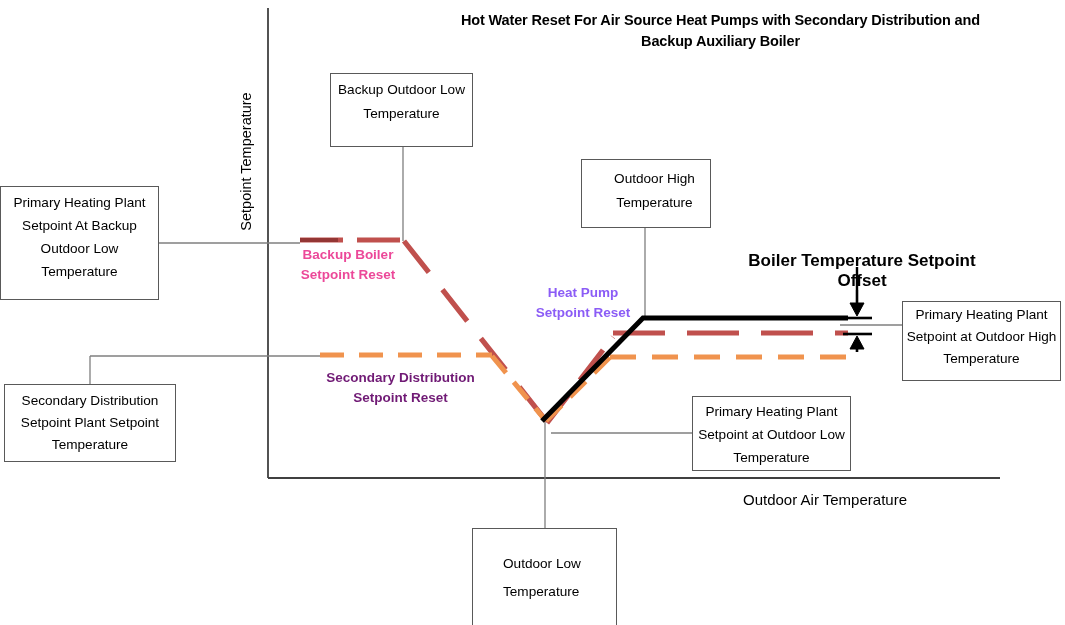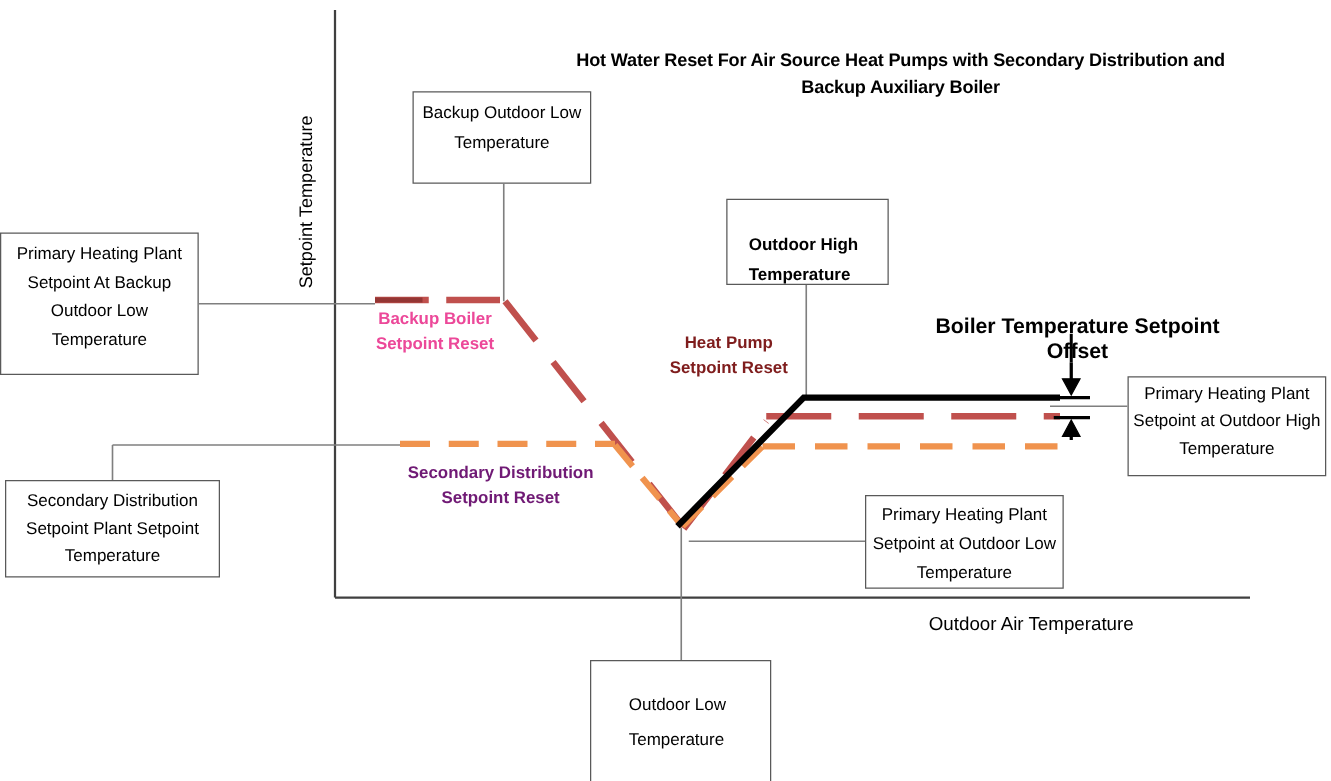--- a/index.html
+++ b/index.html
@@ -31,21 +31,20 @@
   }
   .chart-title {
     left: 443px;
     top: 10px;
     width: 555px;
     text-align: center;
     font-size: 14.5px;
     font-weight: bold;
     line-height: 21px;
     letter-spacing: -0.15px;
-    margin-top: 29px;
   }
   .axis-label-y {
     left: 148px;
     top: 153px;
     width: 196px;
     text-align: center;
     font-size: 14.5px;
     transform: rotate(-90deg);
     line-height: 17px;
   }
@@ -84,24 +83,23 @@
     width: 143px;
     height: 74px;
     line-height: 24px;
   }
   .box-outdoor-high {
     left: 581px;
     top: 159px;
     width: 130px;
     height: 69px;
     line-height: 24px;
-    padding-top: 24px;
-    text-align: left;
+    padding-top: 7px;
+    text-align: center;
     padding-left: 17px;
-    font-weight: bold;
   }
   .box-primary-outdoor-low {
     left: 692px;
     top: 396px;
     width: 159px;
     height: 75px;
     line-height: 23px;
     padding-top: 3px;
   }
   .box-primary-outdoor-high {
@@ -135,23 +133,23 @@
     color: #ec4899;
   }
   .label-secondary-dist {
     left: 318px;
     top: 368px;
     width: 165px;
     color: #701a75;
   }
   .label-heat-pump {
     left: 531px;
-    top: 264px;
+    top: 283px;
     width: 104px;
-    color: #7f1d1d;
+    color: #8b5cf6;
   }
   .label-offset {
     left: 740px;
     top: 251px;
     width: 244px;
     font-size: 17px;
     font-weight: bold;
     text-align: center;
     color: #000000;
   }

